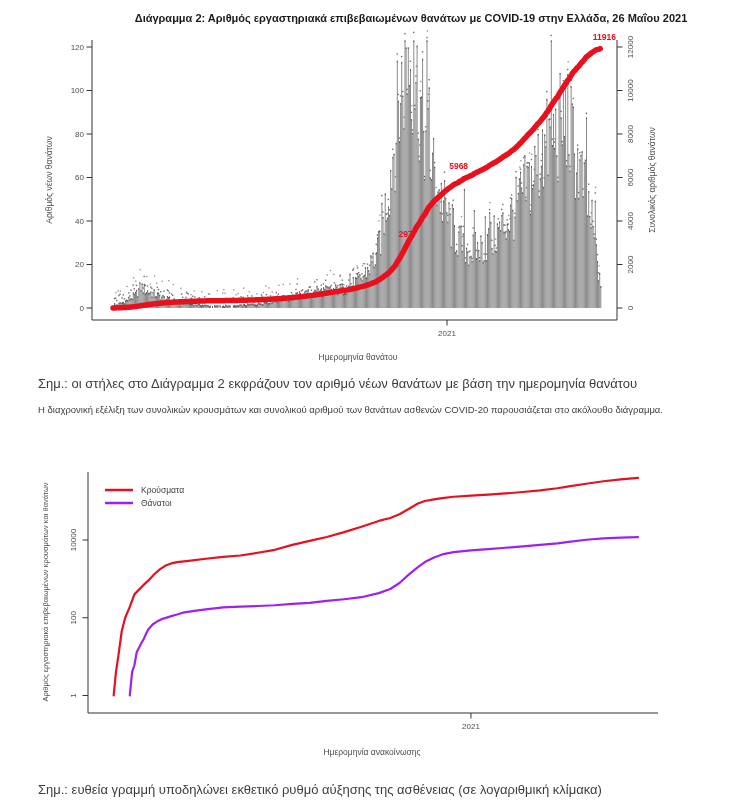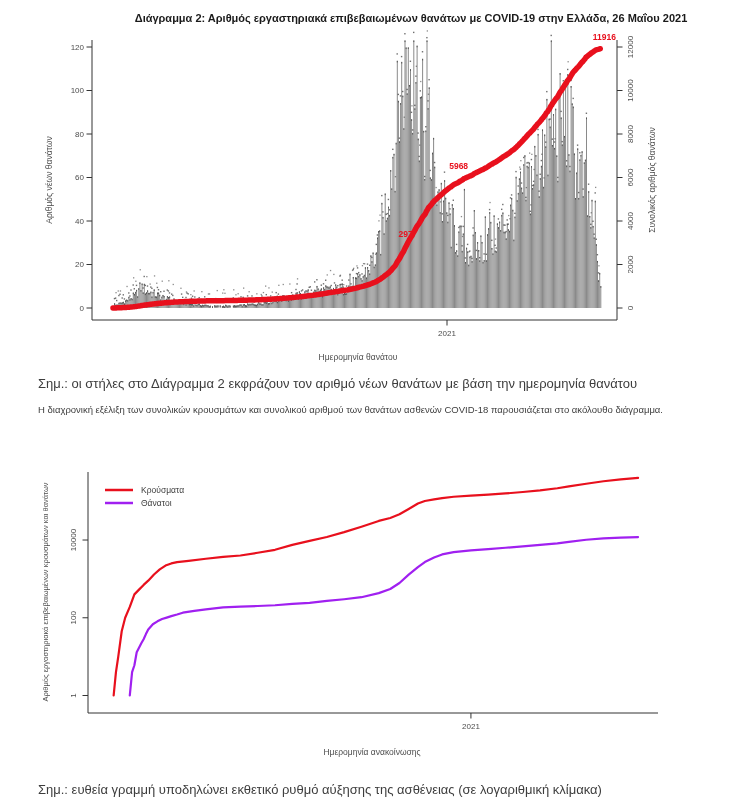--- a/index.html
+++ b/index.html
@@ -1269,21 +1269,21 @@
         <rect x="560.3000000000001" y="235.14748641113937" width="1.3" height="1.3" fill="#3f3f3f" opacity="0.6"></rect>
       </g>
       <text x="374.8" y="206.77575678696064" font-family="&quot;Liberation Sans&quot;,sans-serif" font-size="8.5" fill="#e8101d" text-anchor="end" font-weight="bold">297</text>
       <polyline points="75,278 76.1,277.9574040927101 77.2,277.9289740692836 78.3,277.8986724009298 79.4,277.8686800090883 80.5,277.8215985951803 81.6,277.7717479451582 82.7,277.7248273424238 83.8,277.67335793311963 84.9,277.61798739011255 86,277.5774555151134 87.1,277.5092908223082 88.2,277.43408553195417 89.3,277.36282603901395 90.4,277.2626122016298 91.5,277.1837890750236 92.6,277.09482191804045 93.7,277.0120457704255 94.8,276.8738809642874 95.9,276.74777187062824 97,276.60337412005447 98.1,276.44087735644274 99.2,276.3359615198246 100.3,276.1587059963047 101.4,275.9294910165746 102.5,275.7683898394559 103.6,275.5493008191487 104.7,275.4095073272526 105.80000000000001,275.19263364741295 106.9,275.06256772369335 108,274.9221479917791 109.1,274.7638216242052 110.2,274.6281416631852 111.30000000000001,274.4926543563349 112.4,274.3459252839543 113.5,274.24307811602387 114.6,274.09860378156276 115.7,273.93193150937753 116.80000000000001,273.82717464540457 117.9,273.72466033410427 119,273.58650311580067 120.1,273.4477557062408 121.2,273.32876236181437 122.30000000000001,273.25175624198357 123.4,273.1504662803467 124.5,273.03368445311895 125.6,272.92578381317156 126.7,272.8596946440549 127.80000000000001,272.77754840551825 128.9,272.67019672206334 130,272.57182770183636 131.1,272.46869987384974 132.2,272.40164518693547 133.3,272.32989719056064 134.4,272.26237607967994 135.5,272.1761843179779 136.60000000000002,272.1186261056934 137.7,272.06080869160496 138.8,271.9937353823093 139.9,271.92961568162025 141,271.8705950632935 142.10000000000002,271.8218742158446 143.2,271.75187958748353 144.3,271.68386541709475 145.4,271.6448555386472 146.5,271.58987541442076 147.60000000000002,271.5555990202464 148.7,271.4967495231316 149.8,271.44047140961646 150.9,271.40213728125036 152,271.3606988374551 153.10000000000002,271.3239523779178 154.2,271.287746186371 155.3,271.26310108788323 156.4,271.1949569905574 157.5,271.1644708325783 158.60000000000002,271.13692053272206 159.7,271.098157065391 160.8,271.0573641827924 161.9,271.0316110313445 163,271.0100844085719 164.10000000000002,270.9812493192704 165.2,270.9560498733553 166.3,270.9266327103696 167.4,270.8969767228259 168.5,270.8706993169776 169.60000000000002,270.8455901328838 170.7,270.8284760574532 171.8,270.8075929201527 172.9,270.8075929201527 174,270.79216042443846 175.10000000000002,270.79216042443846 176.2,270.7672367967245 177.3,270.7462536073417 178.4,270.7247191171797 179.5,270.7009497699882 180.60000000000002,270.7009497699882 181.7,270.67721587269483 182.8,270.67721587269483 183.9,270.660604133601 185,270.6399899787405 186.10000000000002,270.6262478005292 187.2,270.59703590614595 188.3,270.5727753180041 189.4,270.55710157212974 190.5,270.53248374940245 191.60000000000002,270.5111140965088 192.7,270.5111140965088 193.8,270.5111140965088 194.9,270.48942774660185 196,270.46443069262546 197.10000000000002,270.4429481849717 198.20000000000002,270.4209254619563 199.3,270.39658416935714 200.4,270.3713824956013 201.5,270.33978891536526 202.60000000000002,270.3077062422882 203.70000000000002,270.2892934160292 204.8,270.2564154179195 205.9,270.22084793216146 207,270.1950114356314 208.10000000000002,270.17158533603674 209.20000000000002,270.13043090480323 210.3,270.0963405992742 211.4,270.05823821788755 212.5,270.02184884502395 213.60000000000002,269.9809762015126 214.70000000000002,269.94277125898356 215.8,269.91031632489313 216.9,269.8797704463674 218,269.851055402903 219.10000000000002,269.813139896291 220.20000000000002,269.75950538771457 221.3,269.717182541896 222.4,269.6767646043172 223.5,269.6432323964261 224.60000000000002,269.60818014088284 225.70000000000002,269.553941250157 226.8,269.4986652815874 227.9,269.44727823439604 229,269.3727269837163 230.10000000000002,269.32907969301186 231.20000000000002,269.28308081177653 232.3,269.1997514291563 233.4,269.1519078035739 234.5,269.0960702312236 235.60000000000002,269.0244844090819 236.70000000000002,268.9529660180166 237.8,268.8863900375273 238.9,268.8300106396557 240,268.757789474771 241.10000000000002,268.6562072867987 242.20000000000002,268.5763065112862 243.3,268.5072514346648 244.4,268.39139137066525 245.5,268.2768054377393 246.60000000000002,268.19648813439994 247.70000000000002,268.12301094120176 248.8,268.02802978002245 249.9,267.95908565928664 251,267.8604086872359 252.10000000000002,267.7691210289696 253.20000000000002,267.69074203664866 254.3,267.56910189402754 255.4,267.48470135899356 256.5,267.374943655192 257.6,267.2381492819752 258.70000000000005,267.0963422764192 259.8,267.00955174717143 260.9,266.8599587973828 262,266.7253585081677 263.1,266.63472974164165 264.20000000000005,266.5389980740829 265.3,266.4226086400084 266.4,266.27333333675256 267.5,266.17864831244486 268.6,266.02169427555776 269.70000000000005,265.85452493818576 270.8,265.7374499888874 271.9,265.6051077606552 273,265.4927265611494 274.1,265.3732903118423 275.20000000000005,265.2553181836828 276.3,265.0912555604759 277.4,264.931916986786 278.5,264.7342205523524 279.6,264.5588167894221 280.70000000000005,264.40771915832926 281.8,264.2436919344336 282.9,264.0675448962914 284,263.95891954289675 285.1,263.7737275552695 286.20000000000005,263.60292899101256 287.3,263.3997394872098 288.4,263.20554389879806 289.5,263.01442128499156 290.6,262.8295347804207 291.70000000000005,262.6349535504376 292.8,262.46356300607096 293.9,262.3097176064634 295,262.12985552071257 296.1,261.9619575729649 297.20000000000005,261.7500164645519 298.3,261.5577638145034 299.4,261.43107764228955 300.5,261.28430753843367 301.6,261.0687948442999 302.70000000000005,260.88122989339195 303.8,260.6616765391294 304.9,260.53477362341977 306,260.4010814315055 307.1,260.27022098992046 308.20000000000005,260.1378780302404 309.3,259.97686427869024 310.4,259.7753421127637 311.5,259.4678858590884 312.6,259.2724553477968 313.70000000000005,259.0727654082525 314.8,258.79462214456817 315.9,258.6276080041415 317,258.35326677852873 318.1,258.08099605811327 319.20000000000005,257.76914714828797 320.3,257.4813258988879 321.40000000000003,257.178424896815 322.5,256.9106722739936 323.6,256.66072876318907 324.70000000000005,256.3754436960479 325.8,256.07777438910426 326.90000000000003,255.71204432385707 328,255.43889553442813 329.1,255.0711524718261 330.20000000000005,254.73076493266666 331.3,254.42100287562855 332.40000000000003,253.9488855488004 333.5,253.52924906170486 334.6,253.03201516145683 335.70000000000005,252.66113928813942 336.8,252.2705292215352 337.90000000000003,251.77274476786914 339,251.14112875581455 340.1,250.45149911673752 341.20000000000005,249.7559759288357 342.3,249.2711296541837 343.40000000000003,248.32848264457968 344.5,247.5119694268085 345.6,246.84244454361482 346.70000000000005,245.81616377921503 347.8,245.02979629331566 348.90000000000003,244.22073998310574 350,243.31249161012997 351.1,242.47784331059626 352.20000000000005,241.24093578263168 353.3,240.16841806622028 354.40000000000003,238.81339741970834 355.5,237.43110123942333 356.6,236.3809738003261 357.70000000000005,234.89953716859623 358.8,232.68299661296746 359.90000000000003,230.82537005731004 361,229.3313179348644 362.1,227.49434428222673 363.20000000000005,225.2876209023364 364.3,223.38367252368715 365.40000000000003,221.7719777044508 366.5,219.37306325237518 367.6,217.03690098588106 368.70000000000005,215.11234165268442 369.8,212.77575678696064 370.90000000000003,210.77588605112302 372,208.6345576417202 373.1,206.94227421713165 374.20000000000005,205.3725943408101 375.3,202.97367988873452 376.40000000000003,201.18336373132308 377.5,199.15755569139034 378.6,196.80540954773278 379.70000000000005,195.28695041436913 380.8,193.96508133118076 381.90000000000003,192.07363782437042 383,190.17775474952794 384.1,187.9433818979166 385.20000000000005,186.35513748419834 386.3,185.19825947118056 387.40000000000003,183.60699976739096 388.5,181.20808531531532 389.6,179.41549357907076 390.70000000000005,177.43764668114957 391.8,176.26719360623758 392.90000000000003,175.11245728855494 394,173.72034886099414 395.1,172.19506941791533 396.20000000000005,170.9281736484478 397.3,169.9783208647784 398.40000000000003,169.05015987925856 399.5,168.00479669027493 400.6,166.9402997417773 401.70000000000005,166.08062226213218 402.8,164.95859715555432 403.90000000000003,164.17880749720428 405,163.21627066288164 406.1,162.07052869932969 407.20000000000005,161.08187445390155 408.3,160.22401919901273 409.40000000000003,159.45036801971014 410.5,158.50354653917162 411.6,157.6564493573502 412.70000000000005,157.1075697029477 413.8,156.17675408757788 414.90000000000003,155.28080186714055 416,154.53797436237224 417.1,154.0367268023503 418.20000000000005,153.519394627794 419.3,153.04713100998407 420.40000000000003,152.36106720645824 421.5,151.6224779536286 422.6,150.88378240364156 423.70000000000005,150.3715878801956 424.8,149.70369800657187 425.90000000000003,148.63598627417986 427,148.223351948973 428.1,147.68287684505887 429.20000000000005,147.17534472847512 430.3,146.78730417127716 431.40000000000003,146.32644244283898 432.50000000000006,145.8582436162697 433.6,145.43763714591037 434.70000000000005,144.77976441451443 435.8,143.9011068456687 436.90000000000003,143.219469638517 438.00000000000006,142.77306934247244 439.1,142.1814044768349 440.20000000000005,141.66156279677392 441.3,141.23420791771298 442.40000000000003,140.58400405454762 443.50000000000006,139.99189689610304 444.6,139.57902291754118 445.70000000000005,139.14944877643404 446.8,138.32819522879942 447.90000000000003,137.9006174671768 449.00000000000006,137.23944031963777 450.1,136.5236006912151 451.20000000000005,135.6640002568144 452.3,134.89190038610826 453.40000000000003,134.35379881146275 454.50000000000006,133.86457998729782 455.6,133.0343005479277 456.70000000000005,132.51977196489466 457.8,132.01119592017469 458.90000000000003,131.25251203644333 460.00000000000006,130.52769853997552 461.1,129.75330782129342 462.20000000000005,129.05435042795472 463.3,128.2195959677292 464.40000000000003,127.36354510497355 465.50000000000006,126.67977643435316 466.6,125.996950768402 467.70000000000005,125.37300233584659 468.8,124.61628089079426 469.90000000000003,123.91013267863204 471.00000000000006,123.21847521208119 472.1,122.2916744779007 473.20000000000005,121.30523631642757 474.3,120.42463879321468 475.40000000000003,119.81175528611251 476.50000000000006,118.9925055304792 477.6,117.81610602702301 478.70000000000005,116.84972566430241 479.8,115.81772813471738 480.90000000000003,114.65551689214522 482.00000000000006,113.43337214887458 483.1,112.35441402971404 484.20000000000005,111.31789603687449 485.3,110.02873587153312 486.40000000000003,108.65904239827569 487.50000000000006,107.68863256292187 488.6,106.41353015729396 489.70000000000005,105.14773355230102 490.8,103.84361359089456 491.90000000000003,102.99735904875232 493.00000000000006,101.72427381541979 494.1,100.64877458565655 495.20000000000005,99.54036539203844 496.3,98.08703926980445 497.40000000000003,96.71576721852 498.50000000000006,95.51920297375679 499.6,93.95839562229932 500.70000000000005,92.9569636221039 501.8,91.79296085288223 502.90000000000003,90.51823675643479 504.00000000000006,88.91763740112529 505.1,87.83130991315824 506.20000000000005,86.27590655021095 507.3,84.82680521862093 508.40000000000003,82.95203115642795 509.50000000000006,81.75636508661364 510.6,80.0591655143864 511.70000000000005,78.43260459814641 512.8,76.03369014607077 513.9000000000001,74.57180511567574 515,72.83306300304585 516.1,71.39784332596517 517.2,69.61095916665045 518.3,68.24282769244672 519.4000000000001,67.1024482986787 520.5,65.17655492983107 521.6,63.07026871373256 522.7,61.362174445758626 523.8,59.896126421407445 524.9000000000001,57.92890621607518 526,56.38628433370957 527.1,54.382551640406035 528.2,53.10498846927061 529.3,51.00816809196104 530.4000000000001,49.62921850785608 531.5,48.39764668556418 532.6,46.40749129234217 533.7,44.57315324146367 534.8,42.76718793620657 535.9000000000001,41.38210351144423 537,40.39598165163727 538.1,39.181605144938004 539.2,37.750742407237624 540.3,36.76406034422163 541.4000000000001,35.431368195096326 542.5,34.05861954100709 543.6,32.6535158504044 544.7,31.65100098856385 545.8,30.345136949157506 546.9000000000001,29.015175502504718 548,27.307359396990506 549.1,26.476752904426547 550.2,25.429597936677823 551.3,24.60459027452211 552.4000000000001,23.87897786005925 553.5,22.909171509956195 554.6,22.173451587565552 555.7,21.54070424826159 556.8,20.579045822044463 557.9000000000001,20.007420695234487 559,19.585612980343967 560.1,19.337379592541595 561.2,19.023042981480558 562.3,18.82699999999994" fill="none" stroke="#e8101d" stroke-width="5.5" stroke-linejoin="round" stroke-linecap="round"></polyline>
       <text x="430.1" y="138.68287684505887" font-family="&quot;Liberation Sans&quot;,sans-serif" font-size="8.5" fill="#e8101d" text-anchor="end" font-weight="bold">5968</text>
       <text x="566.3" y="9.826999999999941" font-family="&quot;Liberation Sans&quot;,sans-serif" font-size="8.5" fill="#e8101d" text-anchor="middle" font-weight="bold">11916</text>
     </svg>
 
   <div id="note1" class="note">Σημ.: οι στήλες στο Διάγραμμα 2 εκφράζουν τον αριθμό νέων θανάτων με βάση την ημερομηνία θανάτου</div>
 
-  <div id="para">Η διαχρονική εξέλιξη των συνολικών κρουσμάτων και συνολικού αριθμού των θανάτων ασθενών COVID-18 παρουσιάζεται στο ακόλουθο διάγραμμα.</div>
+  <div id="para">Η διαχρονική εξέλιξη των συνολικών κρουσμάτων και συνολικού αριθμού των θανάτων ασθενών COVID-20 παρουσιάζεται στο ακόλουθο διάγραμμα.</div>
 
 
   <svg id="chart2" class="chart" width="660" height="300">
       <g stroke="#333333" stroke-width="1">
         <line x1="50" y1="4" x2="50" y2="245"></line>
         <line x1="50" y1="245" x2="620" y2="245"></line>
       </g>
       <g>
         <line x1="50" y1="227.5085" x2="44.5" y2="227.5085" stroke="#333333" stroke-width="1"></line>
         <text x="0" y="0" font-family="&quot;Liberation Sans&quot;,sans-serif" font-size="8" fill="#4d4d4d" text-anchor="middle" transform="translate(38,227.5085) rotate(-90)">1</text>

